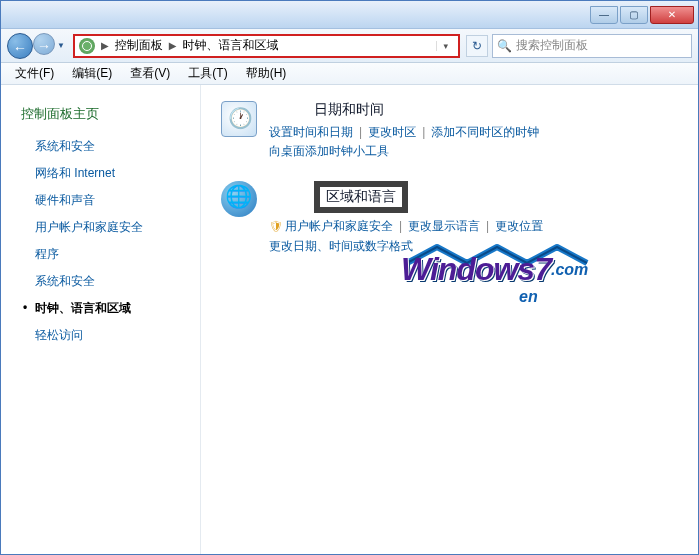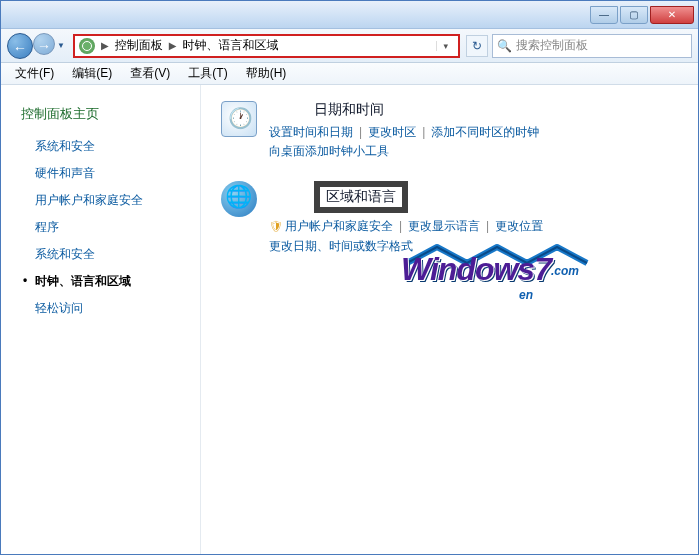--- a/index.html
+++ b/index.html
@@ -52,21 +52,21 @@
   .cat-title { color: #0f172a; font-size: 14px; margin-bottom: 4px; margin-left: 45px; }
   .cat-title.boxed { display: inline-block; border: 6px solid #404040; padding: 1px 6px; background: #fff; }
   .cat-links { color: #0a5aa0; font-size: 12px; line-height: 1.6; }
   .cat-links span { cursor: pointer; }
   .cat-links .sep { color: #888; padding: 0 6px; }
   .cat-links .shield { color: #e0a020; font-size: 11px; margin-right: 2px; }
   
   .watermark { position: absolute; left: 200px; top: 160px; pointer-events: none; font-family: Arial, sans-serif; font-weight: bold; font-style: italic; white-space: nowrap; }
   .wm-roof { position: absolute; top: -6px; left: 6px; }
   .wm-text { font-size: 32px; color: #4c1d95; text-shadow: 1px 1px 0 #fff, 2px 2px 0 #083a70; letter-spacing: -1px; }
-  .wm-small { font-size: 12px; color: #1060b0; vertical-align: super; }
+  .wm-small { font-size: 16px; color: #1060b0; vertical-align: super; }
 </style>
 </head>
 <body>
 
 <div class="window">
 
   <div class="titlebar">
     <div class="win-buttons">
       <div class="win-btn win-min">—</div>
       <div class="win-btn win-max">▢</div>
@@ -100,20 +100,21 @@
     <div class="menu-item">编辑(E)</div>
     <div class="menu-item">查看(V)</div>
     <div class="menu-item">工具(T)</div>
     <div class="menu-item">帮助(H)</div>
   </div>
 
   <div class="body">
     <div class="sidebar">
       <div class="side-title">控制面板主页</div>
       <a class="side-link">系统和安全</a>
+      <a class="side-link">网络和 Internet</a>
       <a class="side-link">硬件和声音</a>
       <a class="side-link">用户帐户和家庭安全</a>
       <a class="side-link">程序</a>
       <a class="side-link">系统和安全</a>
       <a class="side-link side-active">时钟、语言和区域</a>
       <a class="side-link">轻松访问</a>
     </div>
 
     <div class="content">
 

